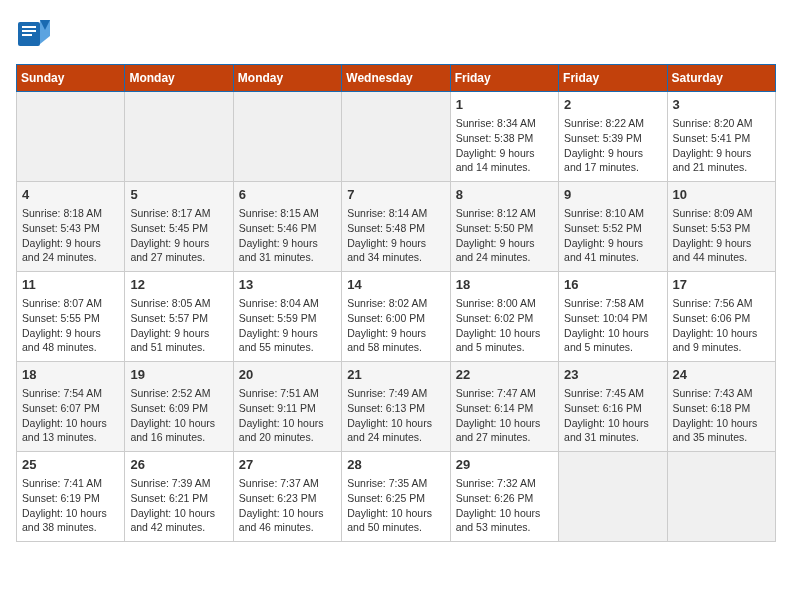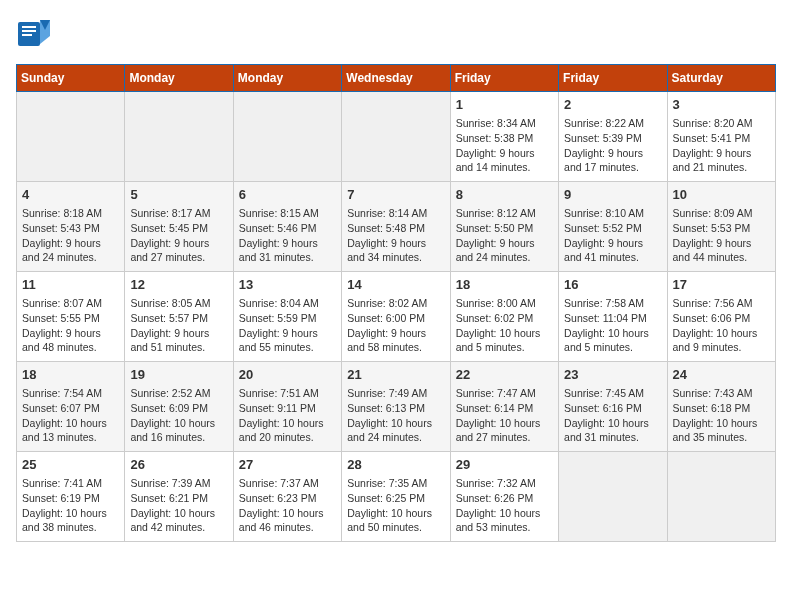--- a/index.html
+++ b/index.html
@@ -242,21 +242,21 @@
         <td>
           <span class="day-number">18</span>
           <div>Sunrise: 8:00 AM</div>
           <div>Sunset: 6:02 PM</div>
           <div>Daylight: 10 hours</div>
           <div>and 5 minutes.</div>
         </td>
         <td>
           <span class="day-number">16</span>
           <div>Sunrise: 7:58 AM</div>
-          <div>Sunset: 11:04 PM</div>
+          <div>Sunset: 10:04 PM</div>
           <div>Daylight: 10 hours</div>
           <div>and 5 minutes.</div>
         </td>
         <td>
           <span class="day-number">17</span>
           <div>Sunrise: 7:56 AM</div>
           <div>Sunset: 6:06 PM</div>
           <div>Daylight: 10 hours</div>
           <div>and 9 minutes.</div>
         </td>

